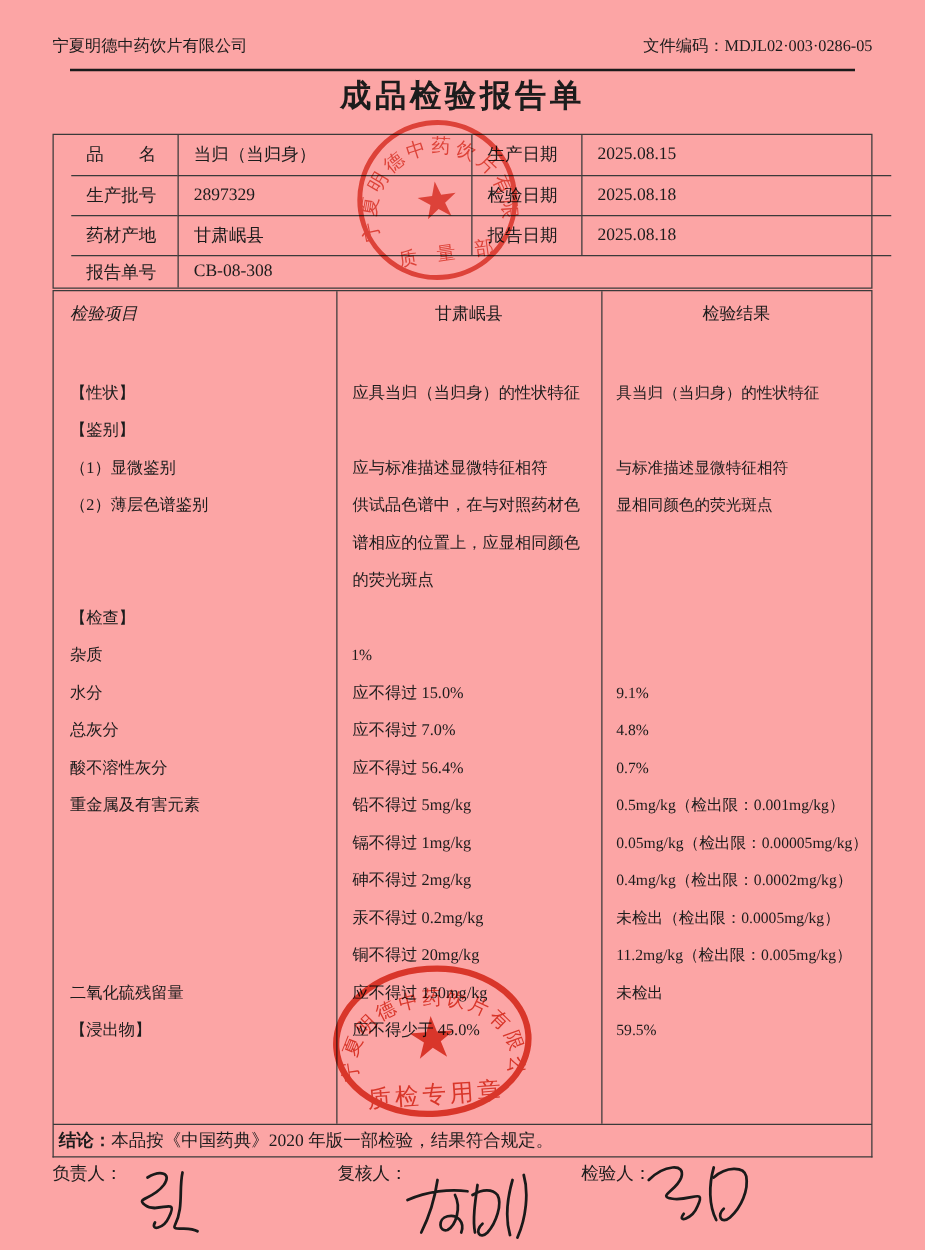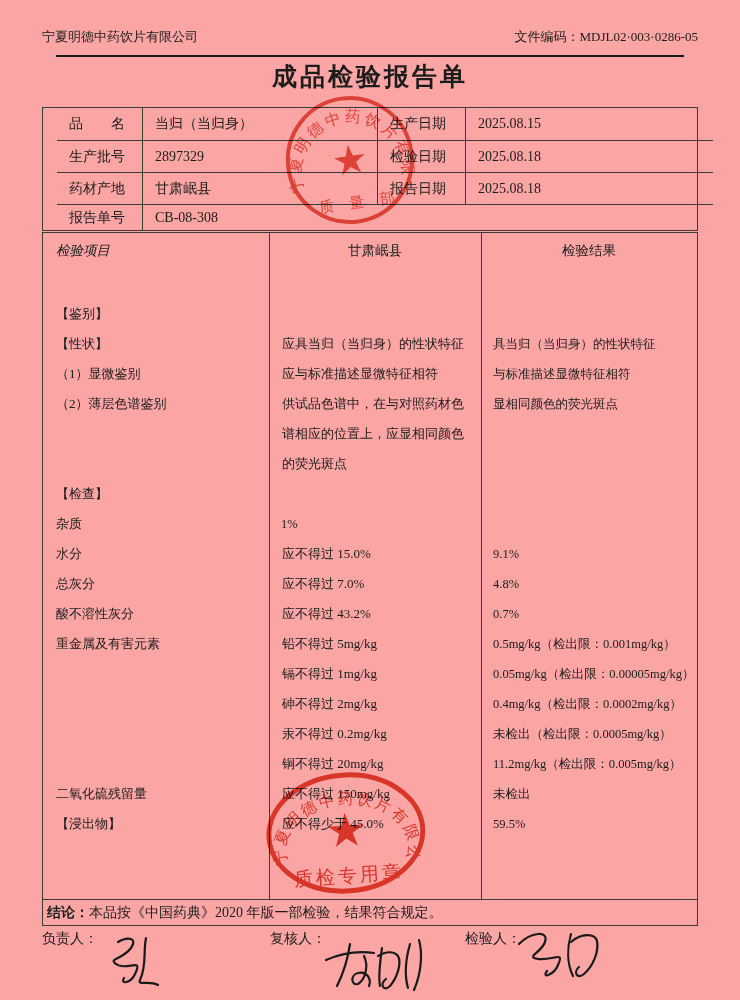--- a/index.html
+++ b/index.html
@@ -95,30 +95,30 @@
   <div class="main-table">
     <div class="vline v1"></div>
     <div class="vline v2"></div>
     <div class="mt-header">
       <div class="h1">检验项目</div>
       <div class="h2">甘肃岷县</div>
       <div class="h3">检验结果</div>
     </div>
     <div class="mt-rows">
         <div class="trow">
+          <div class="cell-item">【性状】</div>
+          <div class="cell-std">应具当归（当归身）的性状特征</div>
+          <div class="cell-res">具当归（当归身）的性状特征</div>
+        </div>
+        <div class="trow">
           <div class="cell-item">【鉴别】</div>
           <div class="cell-std"></div>
           <div class="cell-res"></div>
         </div>
         <div class="trow">
-          <div class="cell-item">【性状】</div>
-          <div class="cell-std">应具当归（当归身）的性状特征</div>
-          <div class="cell-res">具当归（当归身）的性状特征</div>
-        </div>
-        <div class="trow">
           <div class="cell-item">（1）显微鉴别</div>
           <div class="cell-std">应与标准描述显微特征相符</div>
           <div class="cell-res">与标准描述显微特征相符</div>
         </div>
         <div class="trow">
           <div class="cell-item">（2）薄层色谱鉴别</div>
           <div class="cell-std">供试品色谱中，在与对照药材色谱相应的位置上，应显相同颜色的荧光斑点</div>
           <div class="cell-res">显相同颜色的荧光斑点</div>
         </div>
         <div class="trow">
@@ -135,21 +135,21 @@
           <div class="cell-std">应不得过 15.0%</div>
           <div class="cell-res">9.1%</div>
         </div>
         <div class="trow">
           <div class="cell-item">总灰分</div>
           <div class="cell-std">应不得过 7.0%</div>
           <div class="cell-res">4.8%</div>
         </div>
         <div class="trow">
           <div class="cell-item">酸不溶性灰分</div>
-          <div class="cell-std">应不得过 43.2%</div>
+          <div class="cell-std">应不得过 56.4%</div>
           <div class="cell-res">0.7%</div>
         </div>
         <div class="trow">
           <div class="cell-item">重金属及有害元素</div>
           <div class="cell-std">铅不得过 5mg/kg</div>
           <div class="cell-res">0.5mg/kg（检出限：0.001mg/kg）</div>
         </div>
         <div class="trow">
           <div class="cell-item"></div>
           <div class="cell-std">镉不得过 1mg/kg</div>

